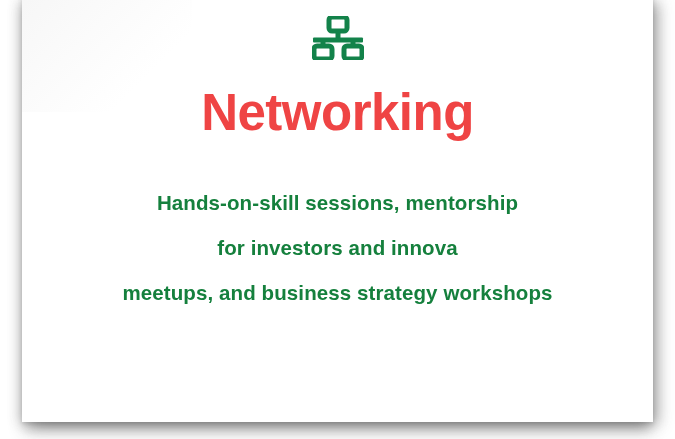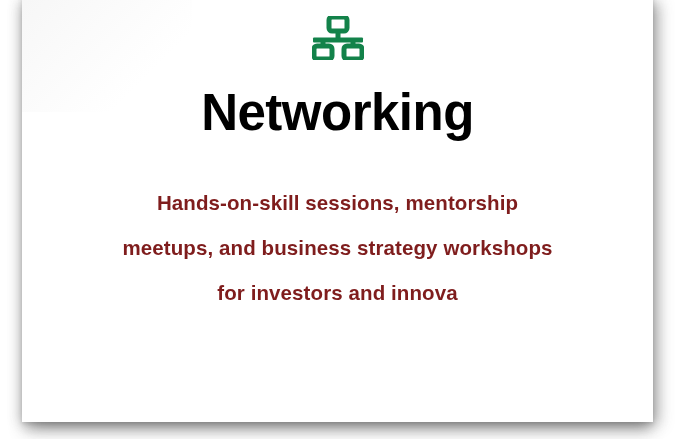--- a/index.html
+++ b/index.html
@@ -116,24 +116,24 @@
         <rect x="8.5" y="26" width="5" height="6" fill="#13824A"></rect>
 
         <rect x="38.5" y="26" width="5" height="6" fill="#13824A"></rect>
 
         <rect x="2" y="30" width="18" height="13" rx="3" ry="3" fill="none" stroke="#13824A" stroke-width="5"></rect>
 
         <rect x="32" y="30" width="18" height="13" rx="3" ry="3" fill="none" stroke="#13824A" stroke-width="5"></rect>
       </svg>
     </div>
 
-    <h1 id="heading" style="color: #000000;">
+    <h1 id="heading" style="color: #ef4444;">
       <span class="hl">Networking</span>
     </h1>
 
-    <p id="body-copy" style="color: #7f1d1d;">
+    <p id="body-copy" style="color: #15803d;">
       <span class="bl">Hands-on-skill sessions, mentorship</span>
+      <span class="bl">for investors and innova</span>
       <span class="bl">meetups, and business strategy workshops</span>
-      <span class="bl">for investors and innova</span>
     </p>
 
   </div>
 </div>
 
 </body></html>

